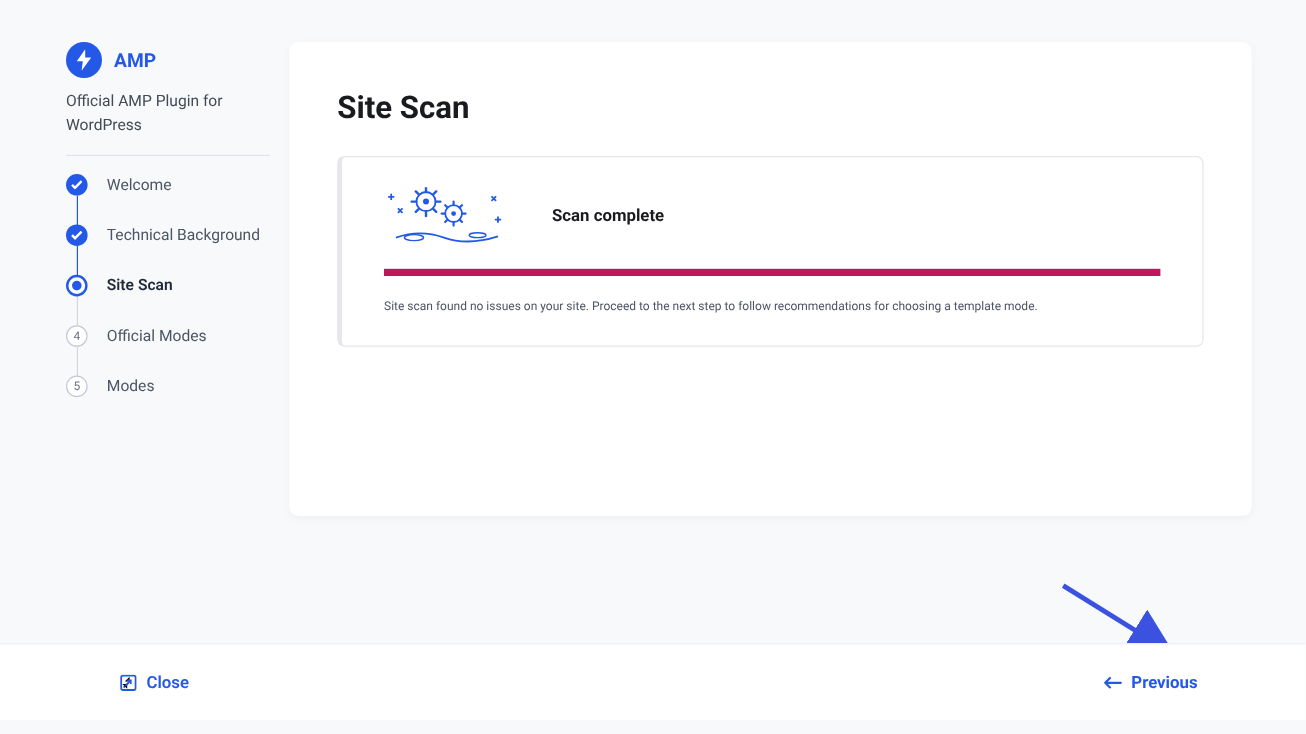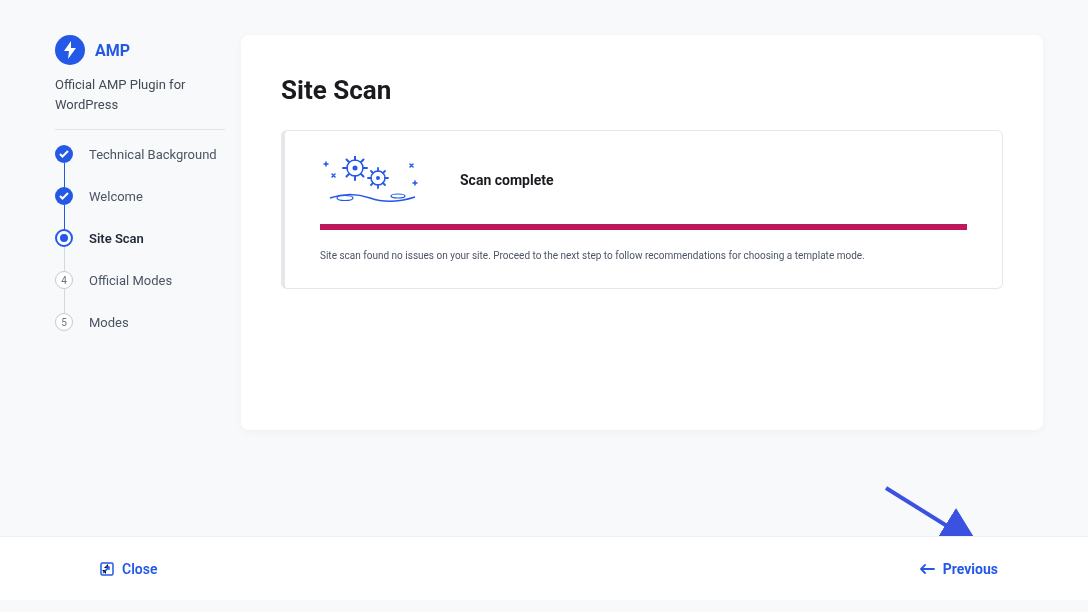--- a/index.html
+++ b/index.html
@@ -232,30 +232,30 @@
     <p class="subtitle">Official AMP Plugin for WordPress</p>
     <hr class="divider">
     <div class="steps">
       <div class="step">
         <div class="step-line"></div>
         <div class="step-circle done">
           <svg width="10" height="8" viewBox="0 0 10 8">
               <path d="M1 4 L3.5 6.5 L9 1" stroke="#fff" stroke-width="2" fill="none"></path>
             </svg>
         </div>
-        <span class="step-label">Technical Background</span>
+        <span class="step-label">Welcome</span>
       </div>
       <div class="step">
         <div class="step-line"></div>
         <div class="step-circle done">
           <svg width="10" height="8" viewBox="0 0 10 8">
               <path d="M1 4 L3.5 6.5 L9 1" stroke="#fff" stroke-width="2" fill="none"></path>
             </svg>
         </div>
-        <span class="step-label">Welcome</span>
+        <span class="step-label">Technical Background</span>
       </div>
       <div class="step">
         <div class="step-line"></div>
         <div class="step-circle current"></div>
         <span class="step-label current">Site Scan</span>
       </div>
       <div class="step">
         <div class="step-line"></div>
         <div class="step-circle pending">4</div>
         <span class="step-label">Official Modes</span>

